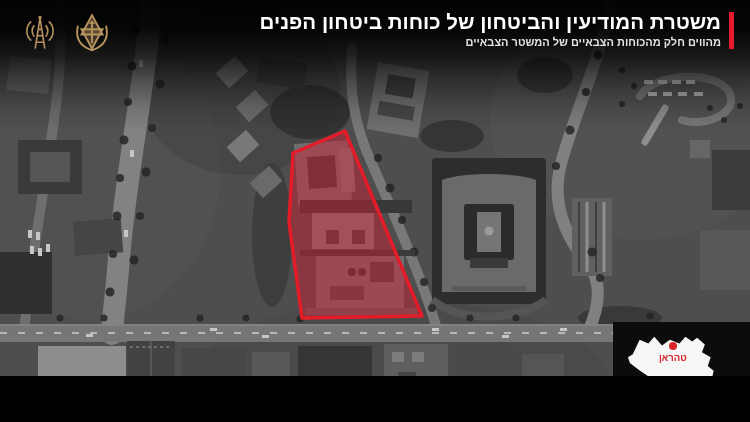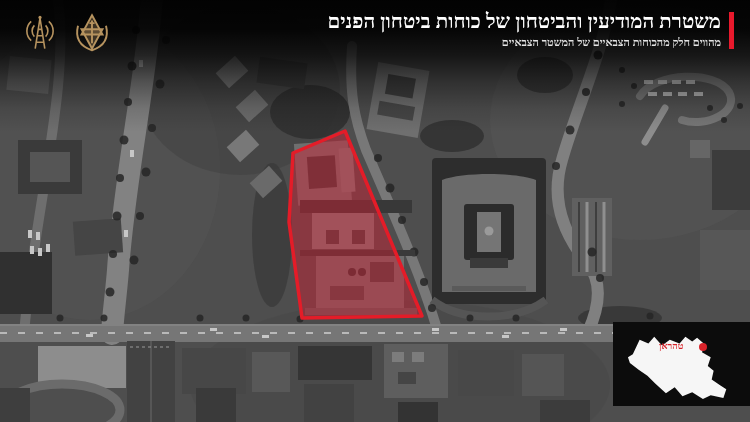--- a/index.html
+++ b/index.html
@@ -1,35 +1,35 @@
 <!DOCTYPE html>
 <html style="--accent: #e8192c; --gold: #b6935f; --marker: #d8232a; --hl-stroke: #e41c28; --hl-fill: #d21e32; --inset-bg: #0c0c0c; --inset-map: #f6f6f6;"><head>
 <meta charset="utf-8">
 <style>
   html,body{margin:0;padding:0;background:#000;}
-  .stage{position:relative;width:750px;height:422px;overflow:hidden;background:#0c4a6e;
-         font-family:Liberation Serif, serif;}
+  .stage{position:relative;width:750px;height:376px;overflow:hidden;background:#0c4a6e;
+         font-family:Liberation Sans, sans-serif;}
   .stage svg{display:block;}
   #sat{position:absolute;left:0;top:0;}
   .vignette{position:absolute;left:0;top:0;width:750px;height:132px;pointer-events:none;
     background:linear-gradient(180deg, rgba(0,0,0,.97) 0%, rgba(0,0,0,.93) 22%,
       rgba(0,0,0,.72) 42%, rgba(0,0,0,.38) 62%, rgba(0,0,0,.12) 82%, rgba(0,0,0,0) 100%);}
   .emblems{position:absolute;top:10px;left:24px;display:flex;gap:14px;align-items:center;
     color:var(--gold,#b6935f);}
   .title-block{position:absolute;top:10px;right:16px;display:flex;flex-direction:row;
     gap:8px;direction:rtl;text-align:right;}
   .accent-bar{width:5px;height:37px;margin-top:2px;background:var(--accent,#e8192c);}
   .headline{margin:0;color:#fff;font-size:20.5px;font-weight:bold;line-height:1.15;
     letter-spacing:0;white-space:nowrap;}
   .subheadline{margin:2px 0 0 0;color:#e3e3e3;font-size:11px;font-weight:600;white-space:nowrap;}
   .inset{position:absolute;left:613px;top:322px;width:137px;height:84px;
     background:var(--inset-bg,#0c0c0c);}
   .inset .iran{position:absolute;left:5px;top:5px;}
-  .marker{position:absolute;left:46px;top:20px;display:flex;align-items:center;gap:16px;
-    direction:rtl;}
+  .marker{position:absolute;left:46px;top:20px;display:flex;align-items:center;gap:3px;
+    direction:rtl;flex-direction:column;}
   .marker .dot{width:8px;height:8px;border-radius:50%;background:var(--marker,#d8232a);}
   .marker .city{color:var(--marker,#d8232a);font-size:9.5px;font-weight:bold;line-height:1;}
 </style>
 </head>
 <body>
 
 <div class="stage">
 
   <svg id="sat" width="750" height="422" viewBox="0 0 750 422">
     <rect width="750" height="422" fill="#4e4e4e"></rect>

